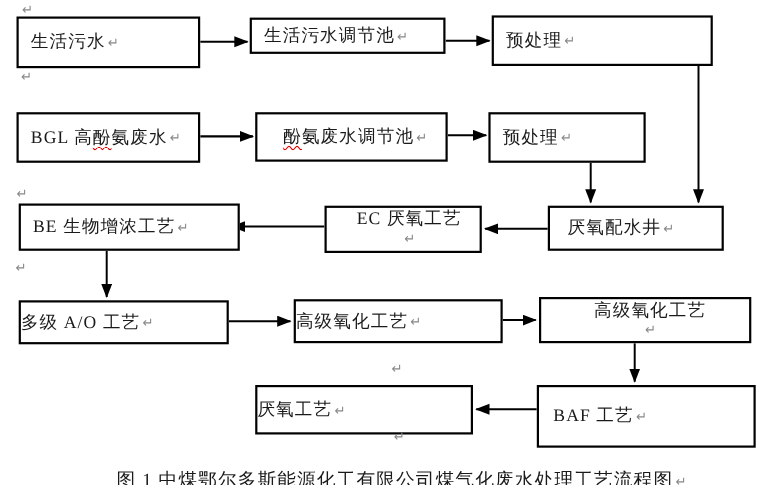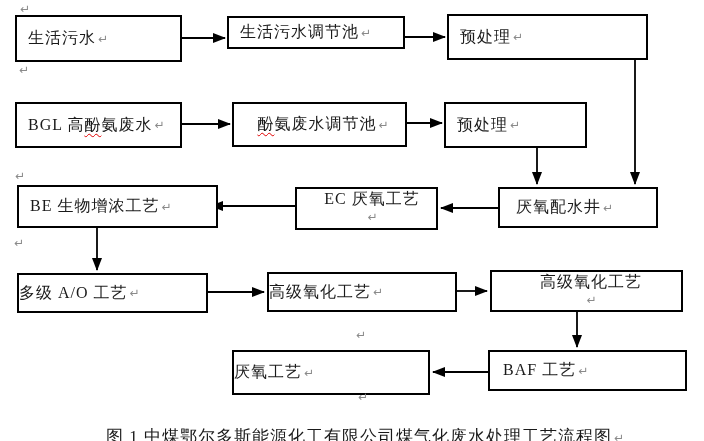--- a/index.html
+++ b/index.html
@@ -143,21 +143,21 @@
   </div>
   <div class="node" style="left:490px; top:270px; width:193px; height:42px; padding-left:9px;flex-direction:column;">
     <span class="lbl">高级氧化工艺</span>
       <span class="mark">↵</span>
   </div>
 
   <div class="node center" style="left:232px; top:350px; width:198px; height:45px;">
     <span class="lbl">厌氧工艺</span>
       <span class="mark">↵</span>
   </div>
-  <div class="node" style="left:488px; top:350px; width:199px; height:41px; padding-left:13px;">
+  <div class="node" style="left:488px; top:350px; width:199px; height:57px; padding-left:13px;">
     <span class="lbl">BAF 工艺</span>
       <span class="mark">↵</span>
   </div>
 
   <span class="stray-mark" style="left:20px; top:2px;">↵</span>
   <span class="stray-mark" style="left:19px; top:63px;">↵</span>
   <span class="stray-mark" style="left:15px; top:169px;">↵</span>
   <span class="stray-mark" style="left:14px; top:236px;">↵</span>
   <span class="stray-mark" style="left:356px; top:328px;">↵</span>
   <span class="stray-mark" style="left:358px; top:390px;">↵</span>

